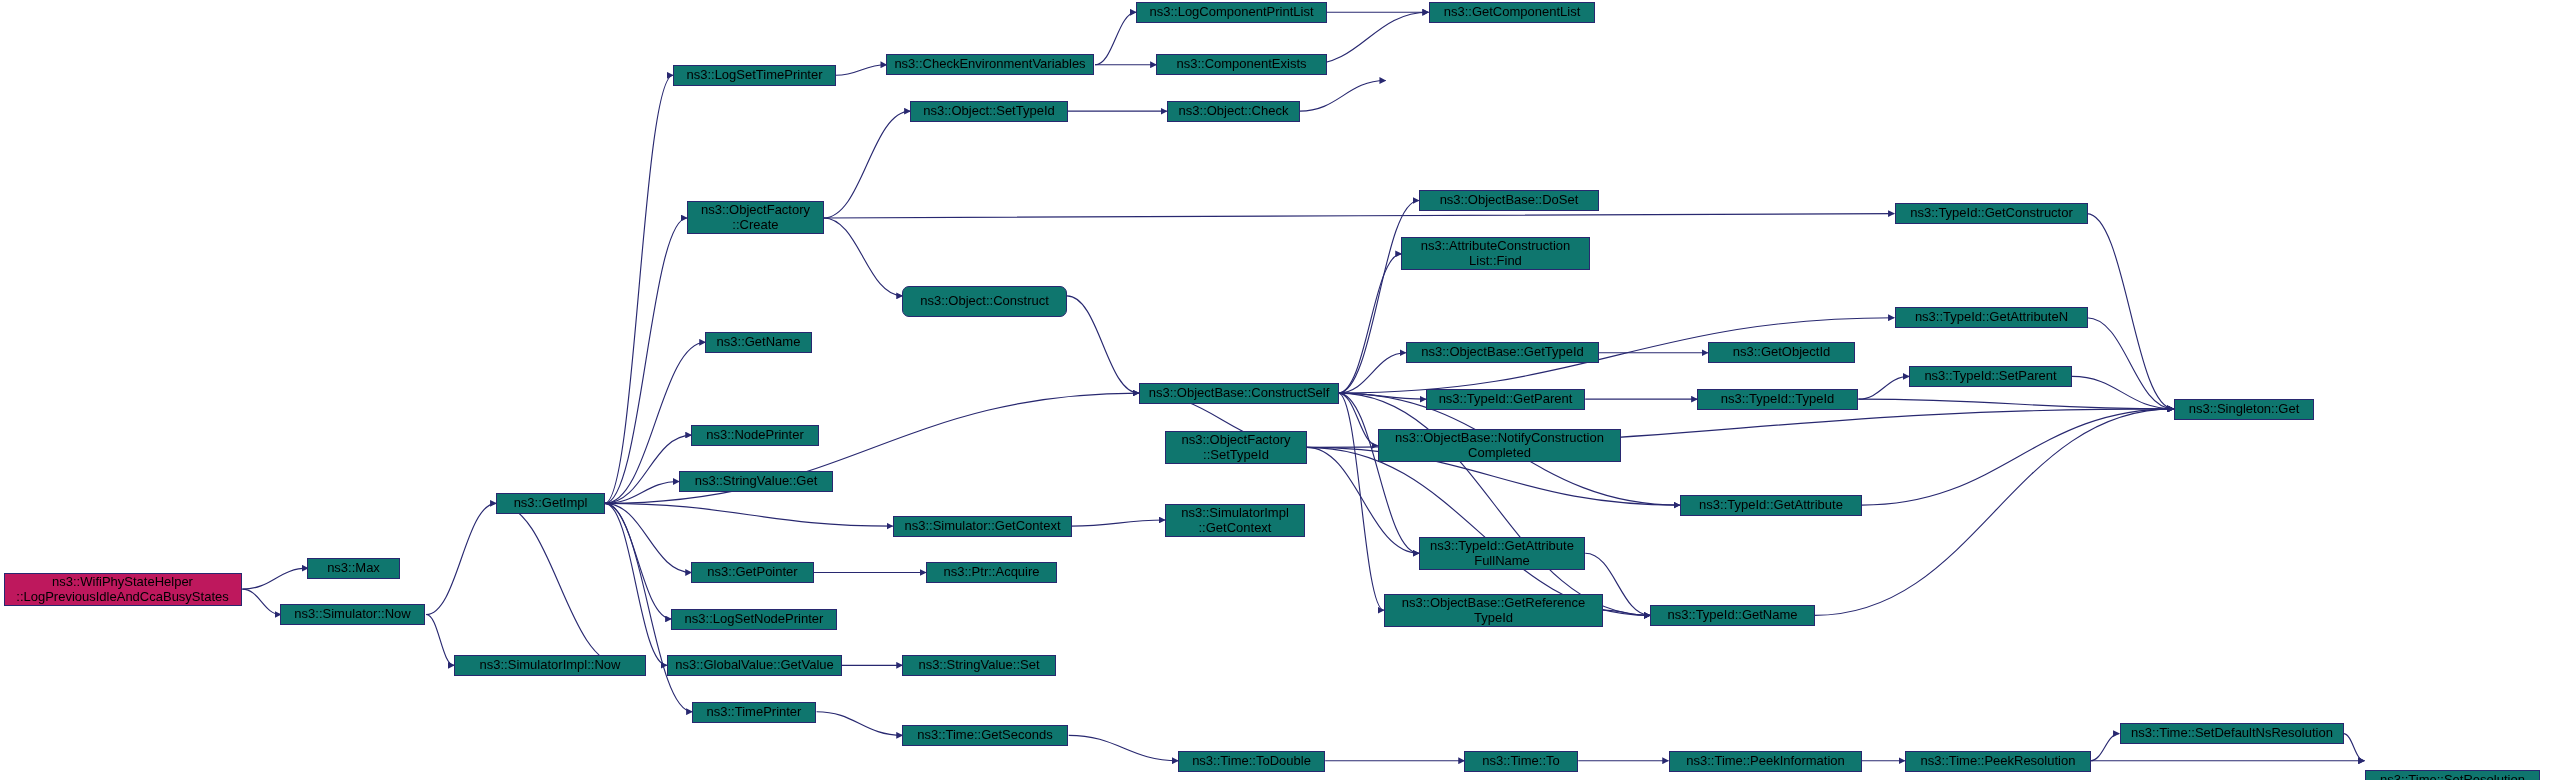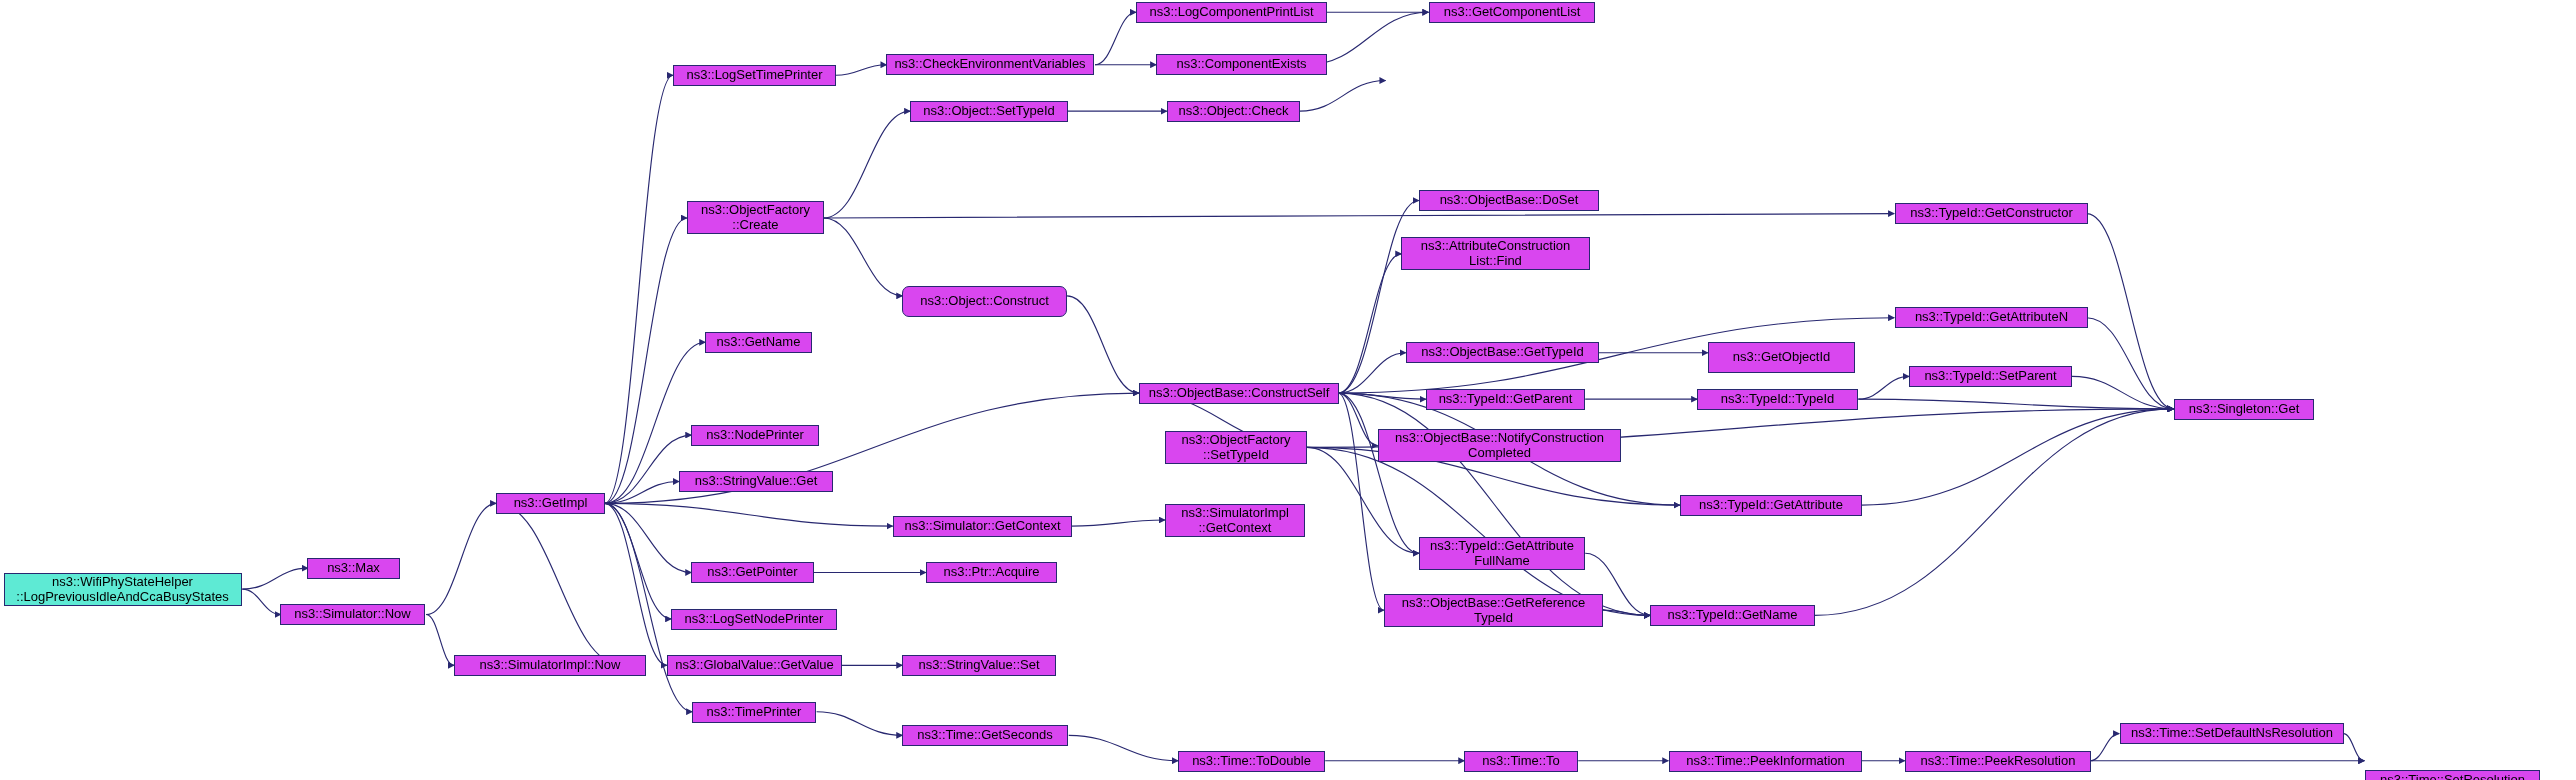--- a/index.html
+++ b/index.html
@@ -19,34 +19,34 @@
     position: absolute;
     left: 0;
     top: 0;
     width: 2576px;
     height: 780px;
   }
   .node {
     position: absolute;
     box-sizing: border-box;
     border: 0.9px solid #282870;
-    background: #d946ef;
+    background: #0f766e;
     color: #000000;
     font-size: 13px;
     line-height: 1.12;
     display: flex;
     align-items: center;
     justify-content: center;
     text-align: center;
     padding: 0.9px 2.6px;
     white-space: pre-line;
     z-index: 2;
   }
   .node.root {
-    background: #5eead4;
+    background: #be185d;
     border-color: #282870;
   }
 </style>
 </head>
 <body>
 
 <div id="canvas">
   <svg id="edges" xmlns="http://www.w3.org/2000/svg" viewBox="0 0 2941 891" width="2576" height="780">
     <defs>
       <marker id="arrow" viewBox="0 0 10 10" refX="9" refY="5" markerWidth="6" markerHeight="6" orient="auto-start-reverse">
@@ -158,21 +158,21 @@
 List::Find</div>
     <div class="node" style="left: 1406px; top: 342px; width: 193px; height: 21px;">ns3::ObjectBase::GetTypeId</div>
     <div class="node" style="left: 1426px; top: 389px; width: 159px; height: 21px;">ns3::TypeId::GetParent</div>
     <div class="node" style="left: 1378px; top: 429px; width: 243px; height: 33px;">ns3::ObjectBase::NotifyConstruction
 Completed</div>
     <div class="node" style="left: 1419px; top: 537px; width: 166px; height: 33px;">ns3::TypeId::GetAttribute
 FullName</div>
     <div class="node" style="left: 1384px; top: 594px; width: 219px; height: 33px;">ns3::ObjectBase::GetReference
 TypeId</div>
     <div class="node" style="left: 1464px; top: 751px; width: 114px; height: 21px;">ns3::Time::To</div>
-    <div class="node" style="left: 1708px; top: 342px; width: 147px; height: 31px;">ns3::GetObjectId</div>
+    <div class="node" style="left: 1708px; top: 342px; width: 147px; height: 21px;">ns3::GetObjectId</div>
     <div class="node" style="left: 1697px; top: 389px; width: 161px; height: 21px;">ns3::TypeId::TypeId</div>
     <div class="node" style="left: 1680px; top: 495px; width: 182px; height: 21px;">ns3::TypeId::GetAttribute</div>
     <div class="node" style="left: 1650px; top: 605px; width: 165px; height: 21px;">ns3::TypeId::GetName</div>
     <div class="node" style="left: 1669px; top: 751px; width: 193px; height: 21px;">ns3::Time::PeekInformation</div>
     <div class="node" style="left: 1895px; top: 203px; width: 193px; height: 21px;">ns3::TypeId::GetConstructor</div>
     <div class="node" style="left: 1895px; top: 307px; width: 193px; height: 21px;">ns3::TypeId::GetAttributeN</div>
     <div class="node" style="left: 1909px; top: 366px; width: 163px; height: 21px;">ns3::TypeId::SetParent</div>
     <div class="node" style="left: 1905px; top: 751px; width: 186px; height: 21px;">ns3::Time::PeekResolution</div>
     <div class="node" style="left: 2174px; top: 399px; width: 140px; height: 21px;">ns3::Singleton::Get</div>
     <div class="node" style="left: 2120px; top: 723px; width: 224px; height: 21px;">ns3::Time::SetDefaultNsResolution</div>

